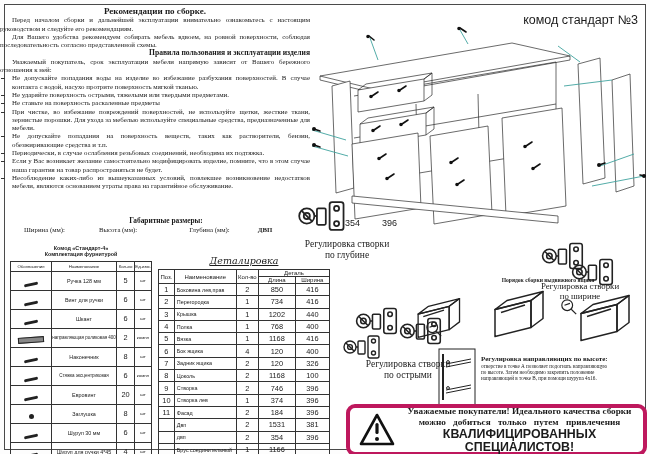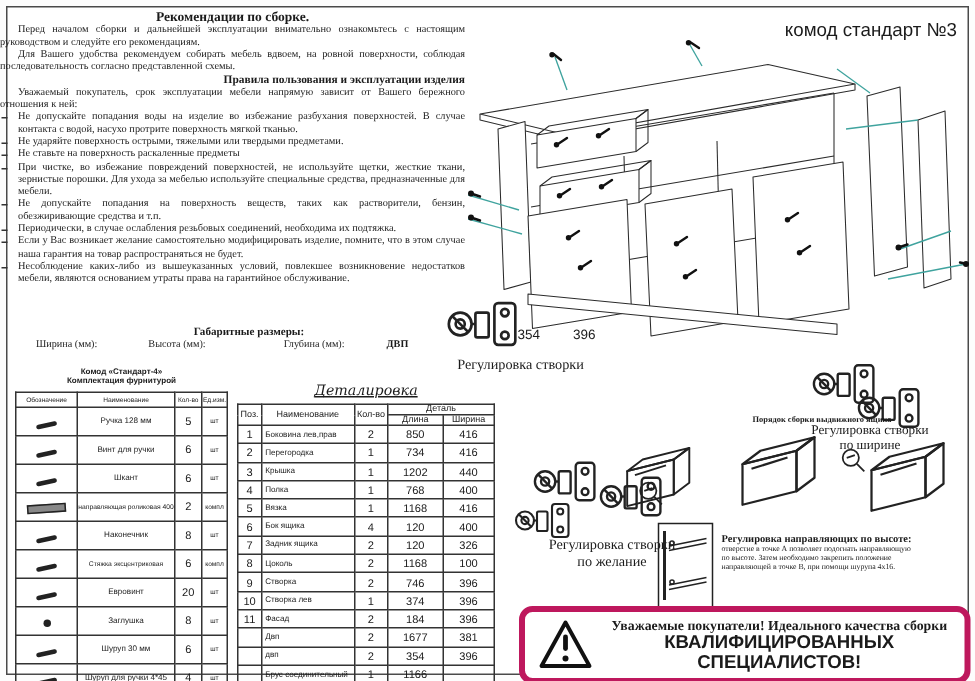--- a/index.html
+++ b/index.html
@@ -265,21 +265,21 @@
           <td>11</td>
           <td class="nm">Фасад</td>
           <td>2</td>
           <td>184</td>
           <td>396</td>
         </tr>
         <tr>
           <td></td>
           <td class="nm">Двп</td>
           <td>2</td>
-          <td>1677</td>
+          <td>1531</td>
           <td>381</td>
         </tr>
         <tr>
           <td></td>
           <td class="nm">двп</td>
           <td>2</td>
           <td>354</td>
           <td>396</td>
         </tr>
         <tr>
@@ -404,20 +404,21 @@
 </svg>
 
 <svg class="abs" style="left:296px;top:197px" width="52" height="38">
   <use href="#sym-hinge" width="52" height="38"></use>
 </svg>
 <div class="dim-label" style="left:345px;top:218px">354</div>
 <div class="dim-label" style="left:382px;top:218px">396</div>
 
 <div class="adj" style="left:282px;top:239px;width:130px">
   <div>Регулировка створки</div>
+  <div>по глубине</div>
 </div>
 
 <svg class="abs" style="left:540px;top:239px" width="46" height="34">
   <use href="#sym-hinge" width="46" height="34"></use>
 </svg>
 <svg class="abs" style="left:570px;top:255px" width="46" height="34">
   <use href="#sym-hinge" width="46" height="34"></use>
 </svg>
 <div class="adj small" style="left:524px;top:282px;width:112px">
   <div>Регулировка створки</div>
@@ -428,21 +429,21 @@
   <use href="#sym-hinge" width="46" height="34"></use>
 </svg>
 <svg class="abs" style="left:398px;top:314px" width="46" height="34">
   <use href="#sym-hinge" width="46" height="34"></use>
 </svg>
 <svg class="abs" style="left:342px;top:332px" width="40" height="30">
   <use href="#sym-hinge" width="40" height="30"></use>
 </svg>
 <div class="adj" style="left:352px;top:359px;width:112px">
   <div>Регулировка створки</div>
-  <div>по желание</div>
+  <div>по острыми</div>
 </div>
 
 <div class="drawer-title">Порядок сборки выдвижного ящика</div>
 <svg class="abs" style="left:415px;top:296px" width="58" height="44">
   <use href="#sym-box" width="58" height="44"></use>
 </svg>
 <svg class="abs" style="left:425px;top:320px" width="18" height="18">
   <use href="#sym-magnifier" width="18" height="18"></use>
 </svg>
 <svg class="abs" style="left:492px;top:288px" width="66" height="52">
@@ -477,15 +478,16 @@
 <div class="warn">
   <svg width="38" height="36" viewBox="0 0 38 36" style="margin-left:8px">
     <g stroke="#111" fill="none" stroke-width="2.6" stroke-linejoin="round">
       <polygon points="19,3 35,32 3,32"></polygon>
     </g>
     <rect x="17.4" y="11" width="3.2" height="11" rx="1.6" fill="#111"></rect>
     <circle cx="19" cy="27" r="2" fill="#111"></circle>
   </svg>
   <div class="txt">
     <div class="l1">Уважаемые покупатели! Идеального качества сборки</div>
+    <div class="l2">можно добиться только путем привлечения</div>
     <div class="l3">КВАЛИФИЦИРОВАННЫХ СПЕЦИАЛИСТОВ!</div>
   </div>
 </div>
 
 </body></html>

